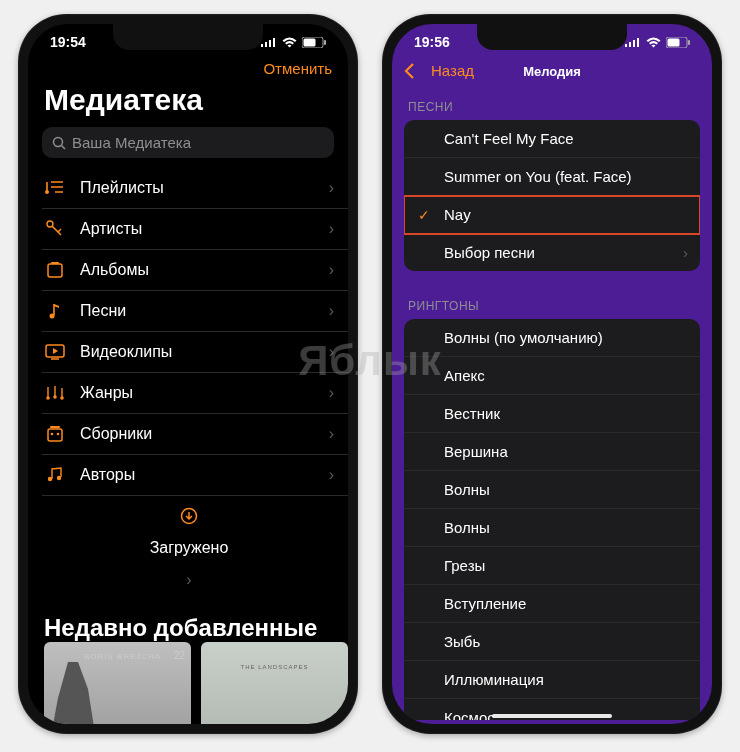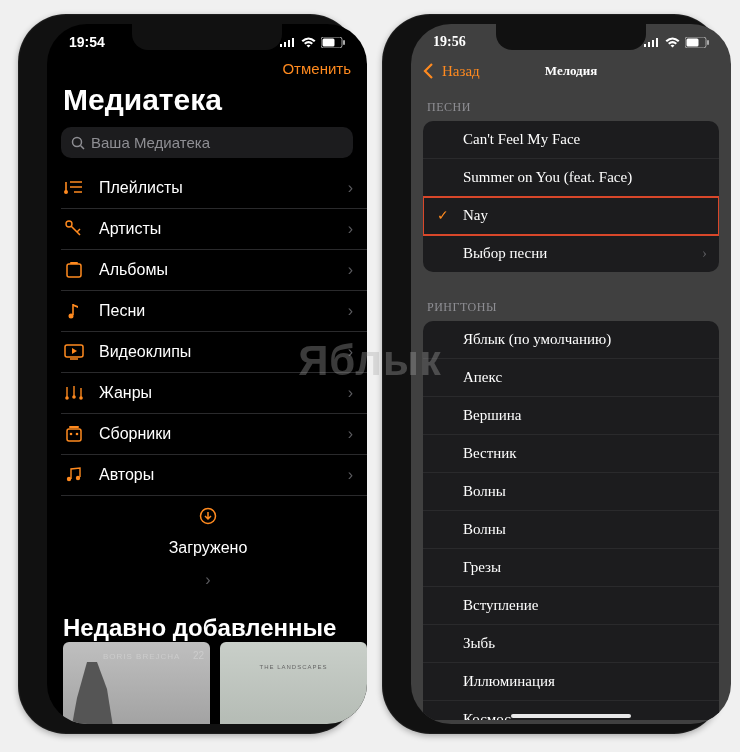--- a/index.html
+++ b/index.html
@@ -26,21 +26,20 @@
     position: relative;
   }
   .screen {
     width: 100%;
     height: 100%;
     background: #000;
     border-radius: 40px;
     overflow: hidden;
     position: relative;
     color: #fff;
-    margin-left: 19px;
   }
   .notch {
     position: absolute;
     top: 0; left: 50%;
     transform: translateX(-50%);
     width: 150px; height: 26px;
     background: #111;
     border-bottom-left-radius: 16px;
     border-bottom-right-radius: 16px;
     z-index: 10;
@@ -64,22 +63,21 @@
   .navbar2 {
     display: flex;
     align-items: center;
     padding: 8px 12px 6px;
     font-size: 15px;
     position: relative;
   }
   .navbar2 .back {
     color: #ff8a1f;
     display: flex;
-    align-items: center;
-    gap: 8px;
+    gap: 16px;
   }
   .navbar2 .title {
     position: absolute;
     left: 0; right: 0;
     text-align: center;
     font-weight: 600;
     font-size: 13px;
     color: #fff;
     pointer-events: none;
   }
@@ -180,21 +178,21 @@
     position: absolute;
     top: 48%; left: 50%;
     transform: translate(-50%,-50%);
     font-size: 42px;
     color: rgba(170,170,170,0.35);
     font-weight: 700;
     pointer-events: none;
     z-index: 50;
     letter-spacing: 1px;
   }
-  .screen.two { background:#404040;font-family:Liberation Serif, serif; }
+  .screen.two { background:#4c1d95; }
   .screen.two .scroll { height: calc(100% - 66px); overflow:hidden; }
   .album1 {
     background: linear-gradient(#bfbfbf,#999);
   }
   .album1::before{
     content:"";
     position:absolute; left:4px; bottom:0; width:50px; height:90px;
     background:#555;
     clip-path: polygon(40% 0,60% 0,80% 30%,100% 100%,0 100%,20% 40%);
   }
@@ -418,33 +416,33 @@
             <span class="check"></span>
             <span class="lbl">Выбор песни</span>
             <span class="chev">›</span>
           </div>
         </div>
 
         <div class="group-header">РИНГТОНЫ</div>
         <div class="inset-group ringtones">
           <div class="inset-row">
               <span class="check"></span>
-              <span class="lbl">Яблык (по умолчанию)</span>
+              <span class="lbl">Волны (по умолчанию)</span>
             </div>
           <div class="inset-row">
               <span class="check"></span>
               <span class="lbl">Апекс</span>
             </div>
           <div class="inset-row">
               <span class="check"></span>
+              <span class="lbl">Вестник</span>
+            </div>
+          <div class="inset-row">
+              <span class="check"></span>
               <span class="lbl">Вершина</span>
-            </div>
-          <div class="inset-row">
-              <span class="check"></span>
-              <span class="lbl">Вестник</span>
             </div>
           <div class="inset-row">
               <span class="check"></span>
               <span class="lbl">Волны</span>
             </div>
           <div class="inset-row">
               <span class="check"></span>
               <span class="lbl">Волны</span>
             </div>
           <div class="inset-row">

